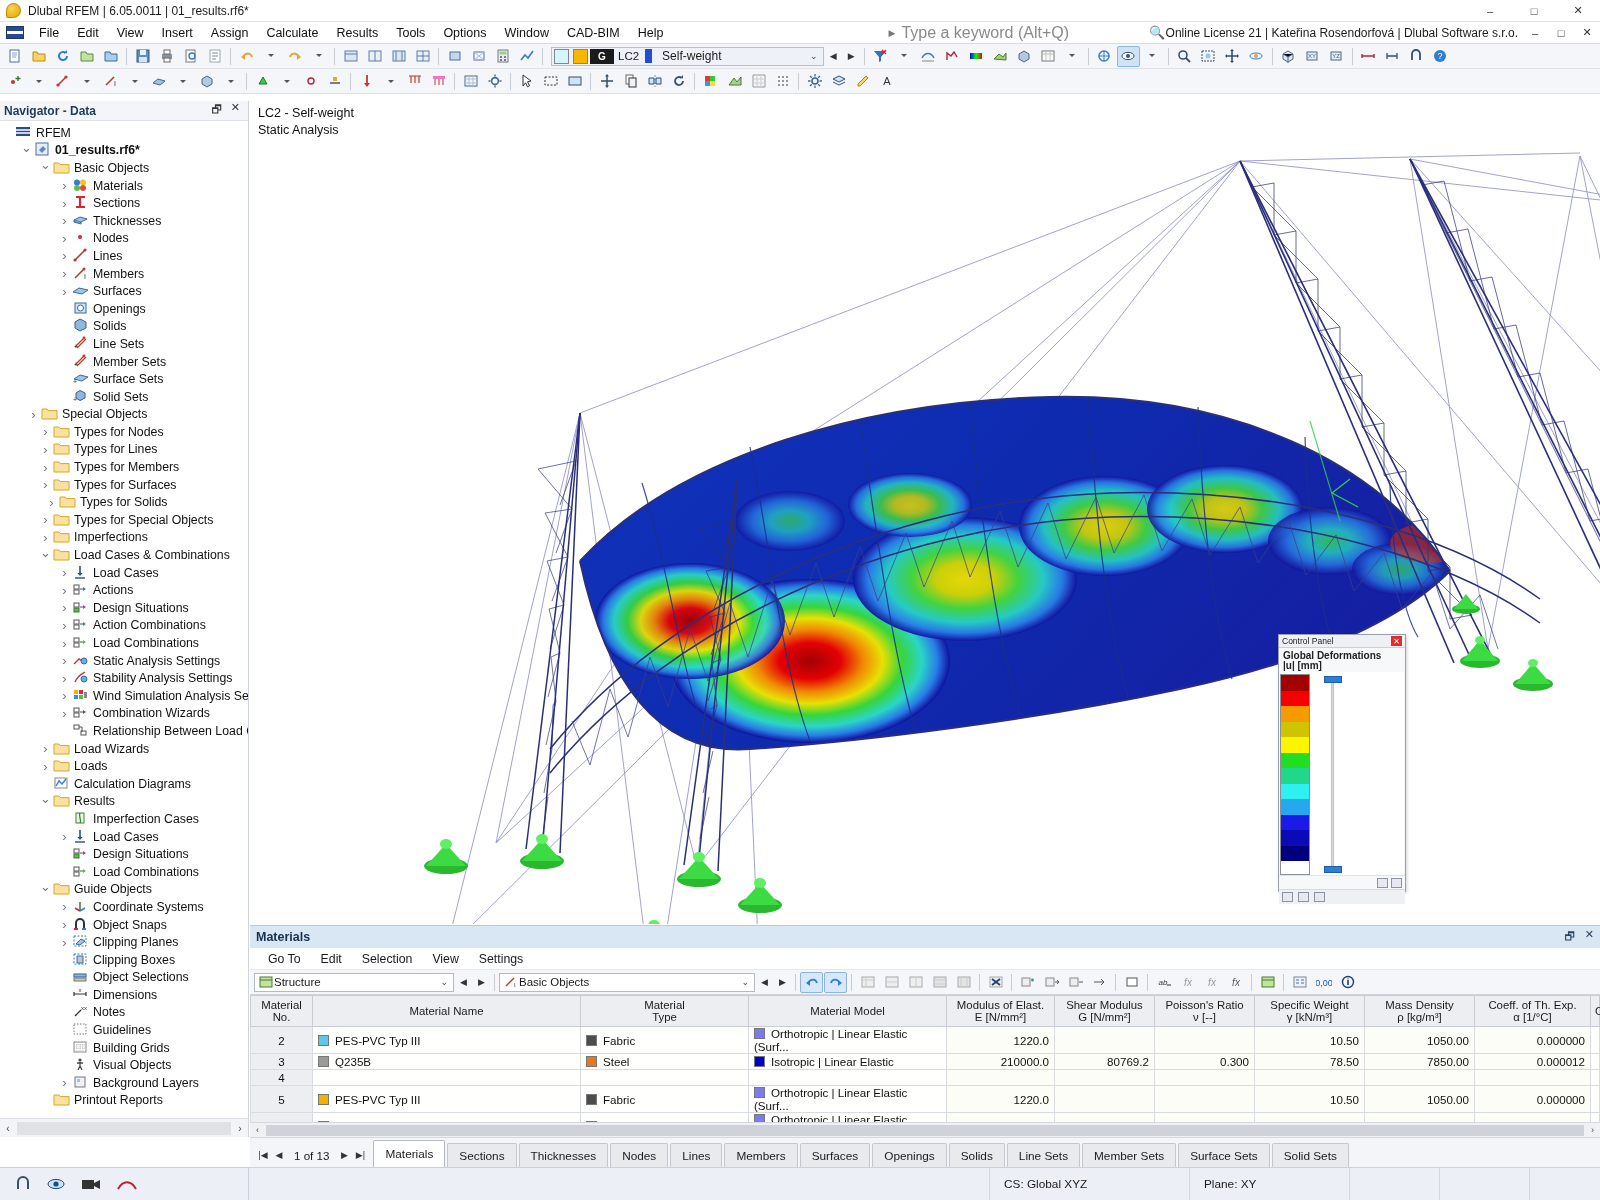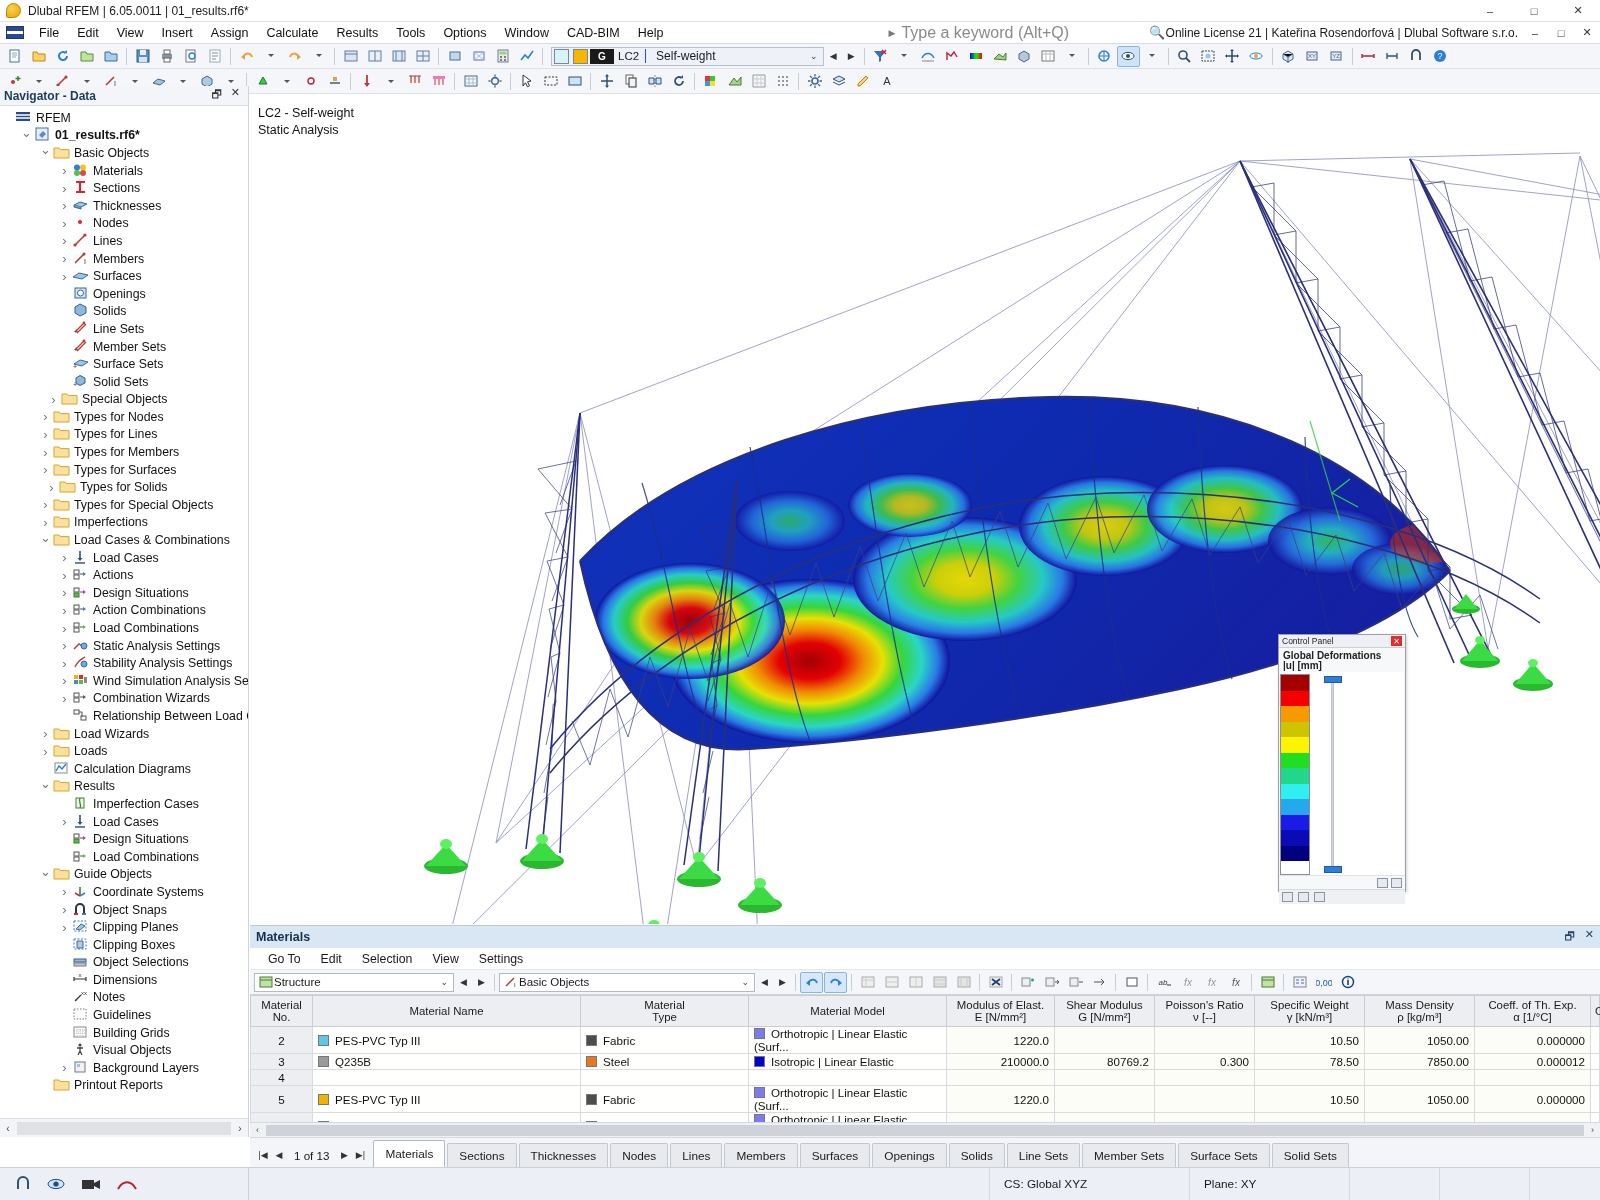--- a/index.html
+++ b/index.html
@@ -72,27 +72,27 @@
     display: flex; align-items: center; height: 19px;
     background: #eef1f8; border: 1px solid #b9c0cc; margin-left: 4px;
   }
   .lc-sw { width: 15px; height: 15px; margin: 0 2px; border: 1px solid #7d8596; }
   .lc-g {
     width: 24px; height: 15px; background: #1a1a1a; color: #fff; font-size: 10px;
     display: flex; align-items: center; justify-content: center; font-weight: bold;
     margin-right: 3px;
   }
   .lc-code { font-size: 11.5px; padding: 0 6px 0 1px; }
-  .lc-name { font-size: 12px; padding: 0 10px; border-left: 1px solid #1d4ed8; width: 160px; }
+  .lc-name { font-size: 12px; padding: 0 10px; border-left: 7px solid #1d4ed8; width: 160px; }
   .lc-caret { font-size: 9px; color: #444; padding: 0 5px; }
   .nav-ar { width: 17px; text-align: center; font-size: 9px; color: #333; }
 
   
   .navigator {
-    position: absolute; left: 0; top: 86px; width: 249px; bottom: 63px;
+    position: absolute; left: 0; top: 101px; width: 249px; bottom: 63px;
     background: #ffffff; border-right: 1px solid #cfd4da;
     display: flex; flex-direction: column;
   }
   .nav-head {
     height: 20px; display: flex; align-items: center; padding: 0 4px;
     background: #f3f5f9; border-bottom: 1px solid #dde1e7;
   }
   .nav-head .t { font-weight: bold; font-size: 12px; color: #1b3a5c; }
   .nav-head .btns { margin-left: auto; display: flex; gap: 9px; padding-right: 4px; color: #333; font-size: 11px; }
   .tree { flex: 1; overflow: hidden; padding-top: 3px; position: relative; }
@@ -923,21 +923,21 @@
         <div class="trow" style="padding-left: 57px;">
           <span class="exp "></span>
           <span class="tico">
             <svg width="17" height="14" viewBox="0 0 17 14">
               <path d="M4 4l4-2.5 5 2.5v5l-5 2.5-4-2.5z" fill="#8fb8e0" stroke="#36618c"></path>
               <text x="1" y="13" font-size="7" fill="#333">+</text>
             </svg>
           </span>
           <span class="tlabel">Solid Sets</span>
         </div>
-        <div class="trow" style="padding-left: 46px;">
+        <div class="trow" style="padding-left: 26px;">
           <span class="exp closed"></span>
           <span class="tico">
             <svg width="17" height="14" viewBox="0 0 17 14">
               <path d="M1 3h5l1.3 1.6H16V13H1z" fill="#fbe1a0" stroke="#d3a829"></path>
             </svg>
           </span>
           <span class="tlabel">Special Objects</span>
         </div>
         <div class="trow" style="padding-left: 38px;">
           <span class="exp closed"></span>

